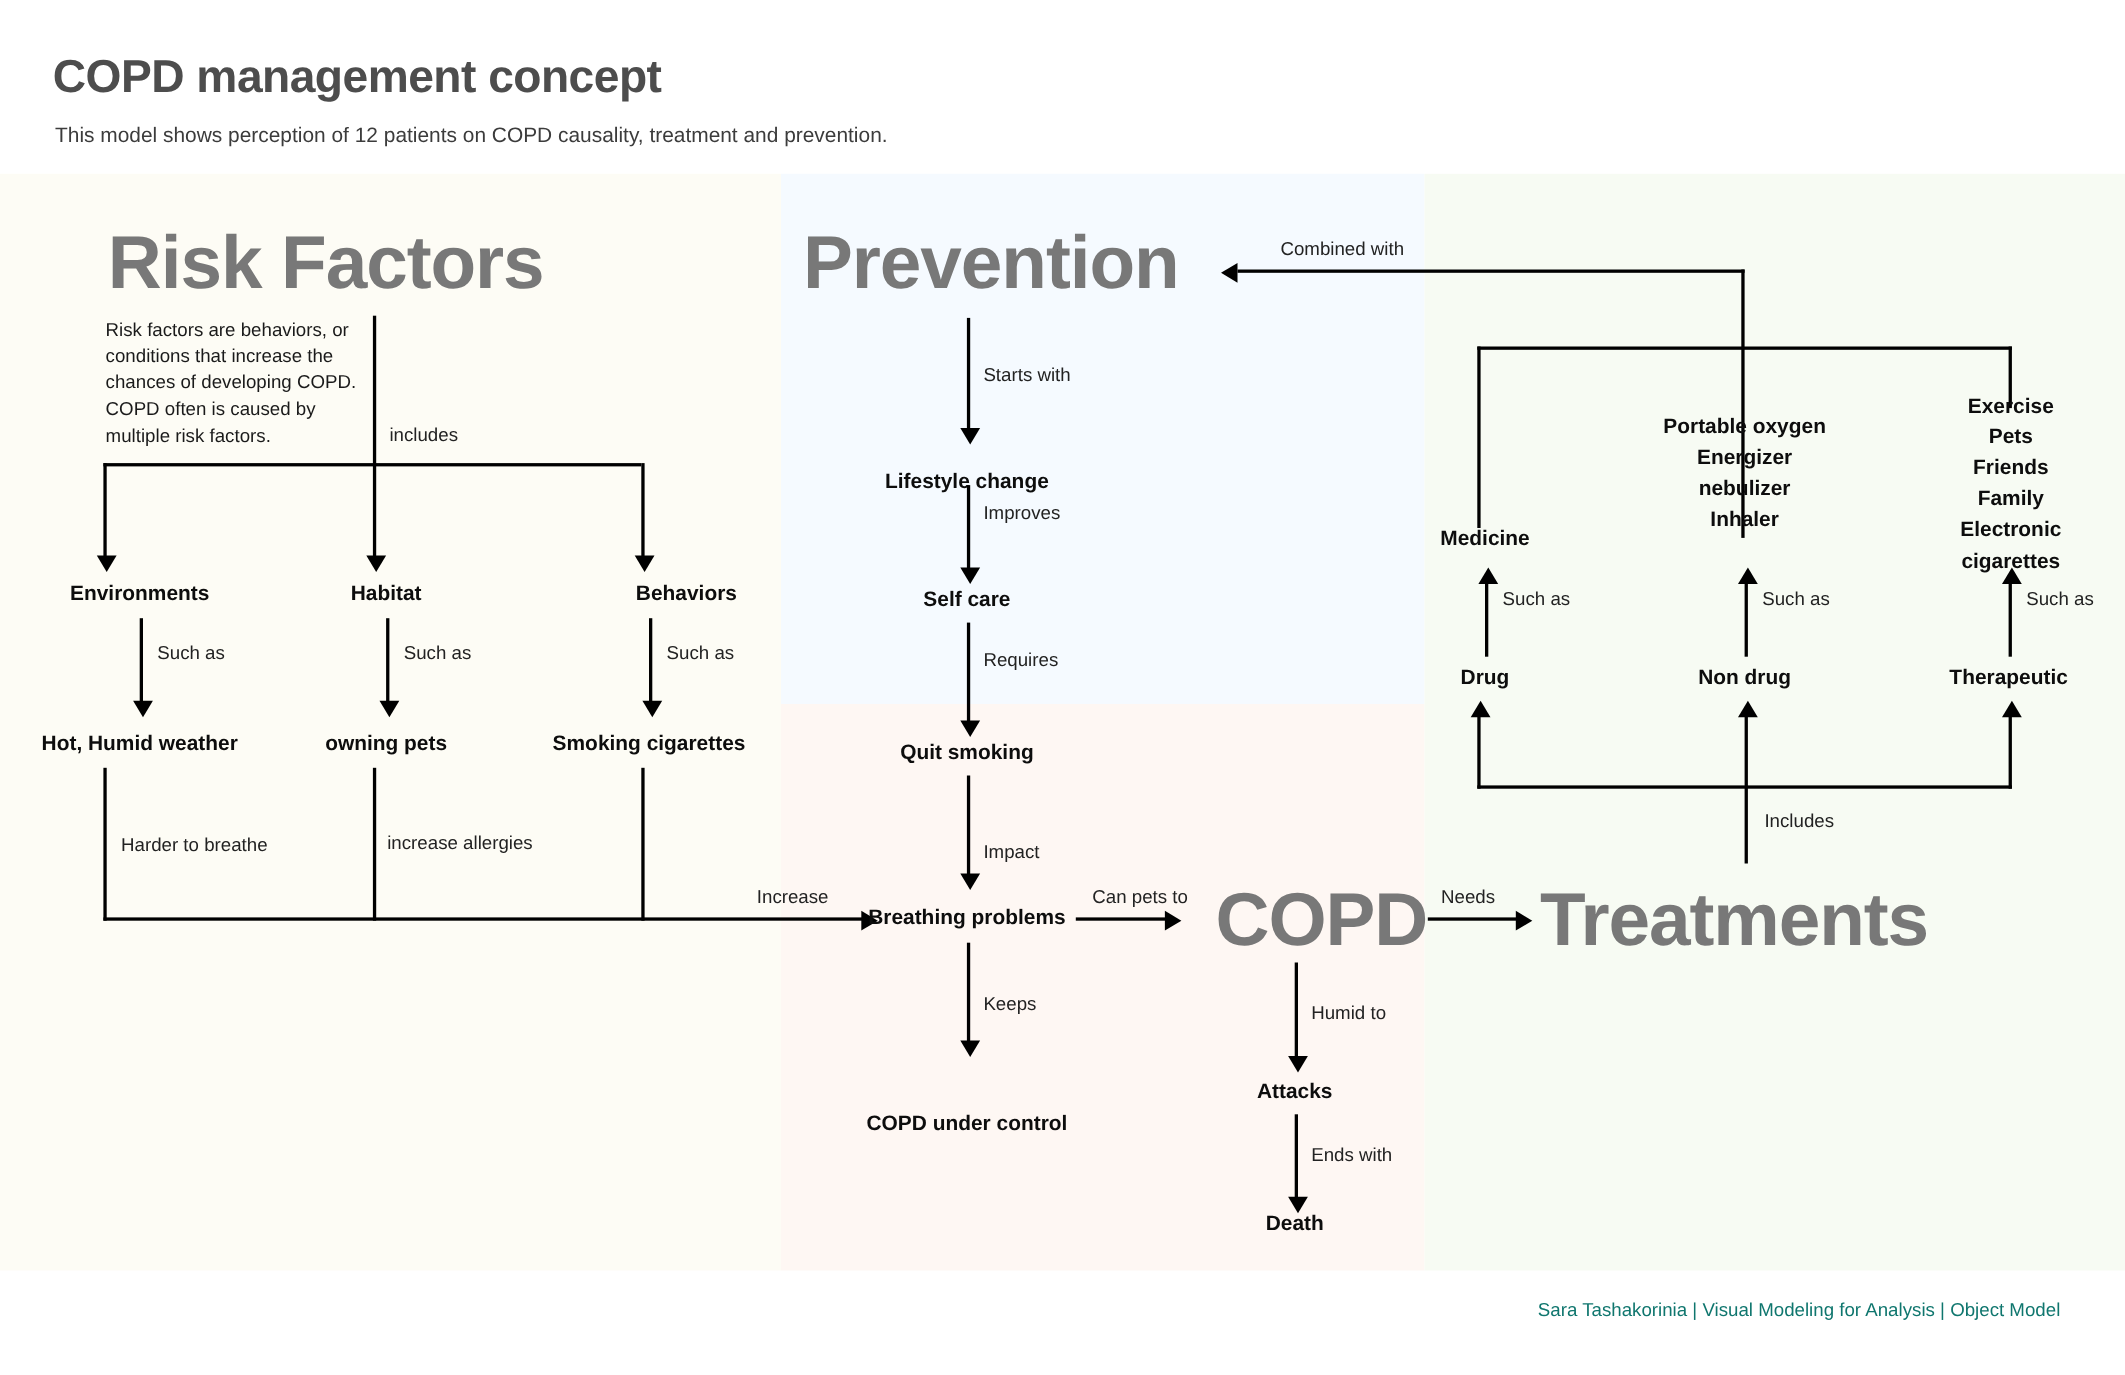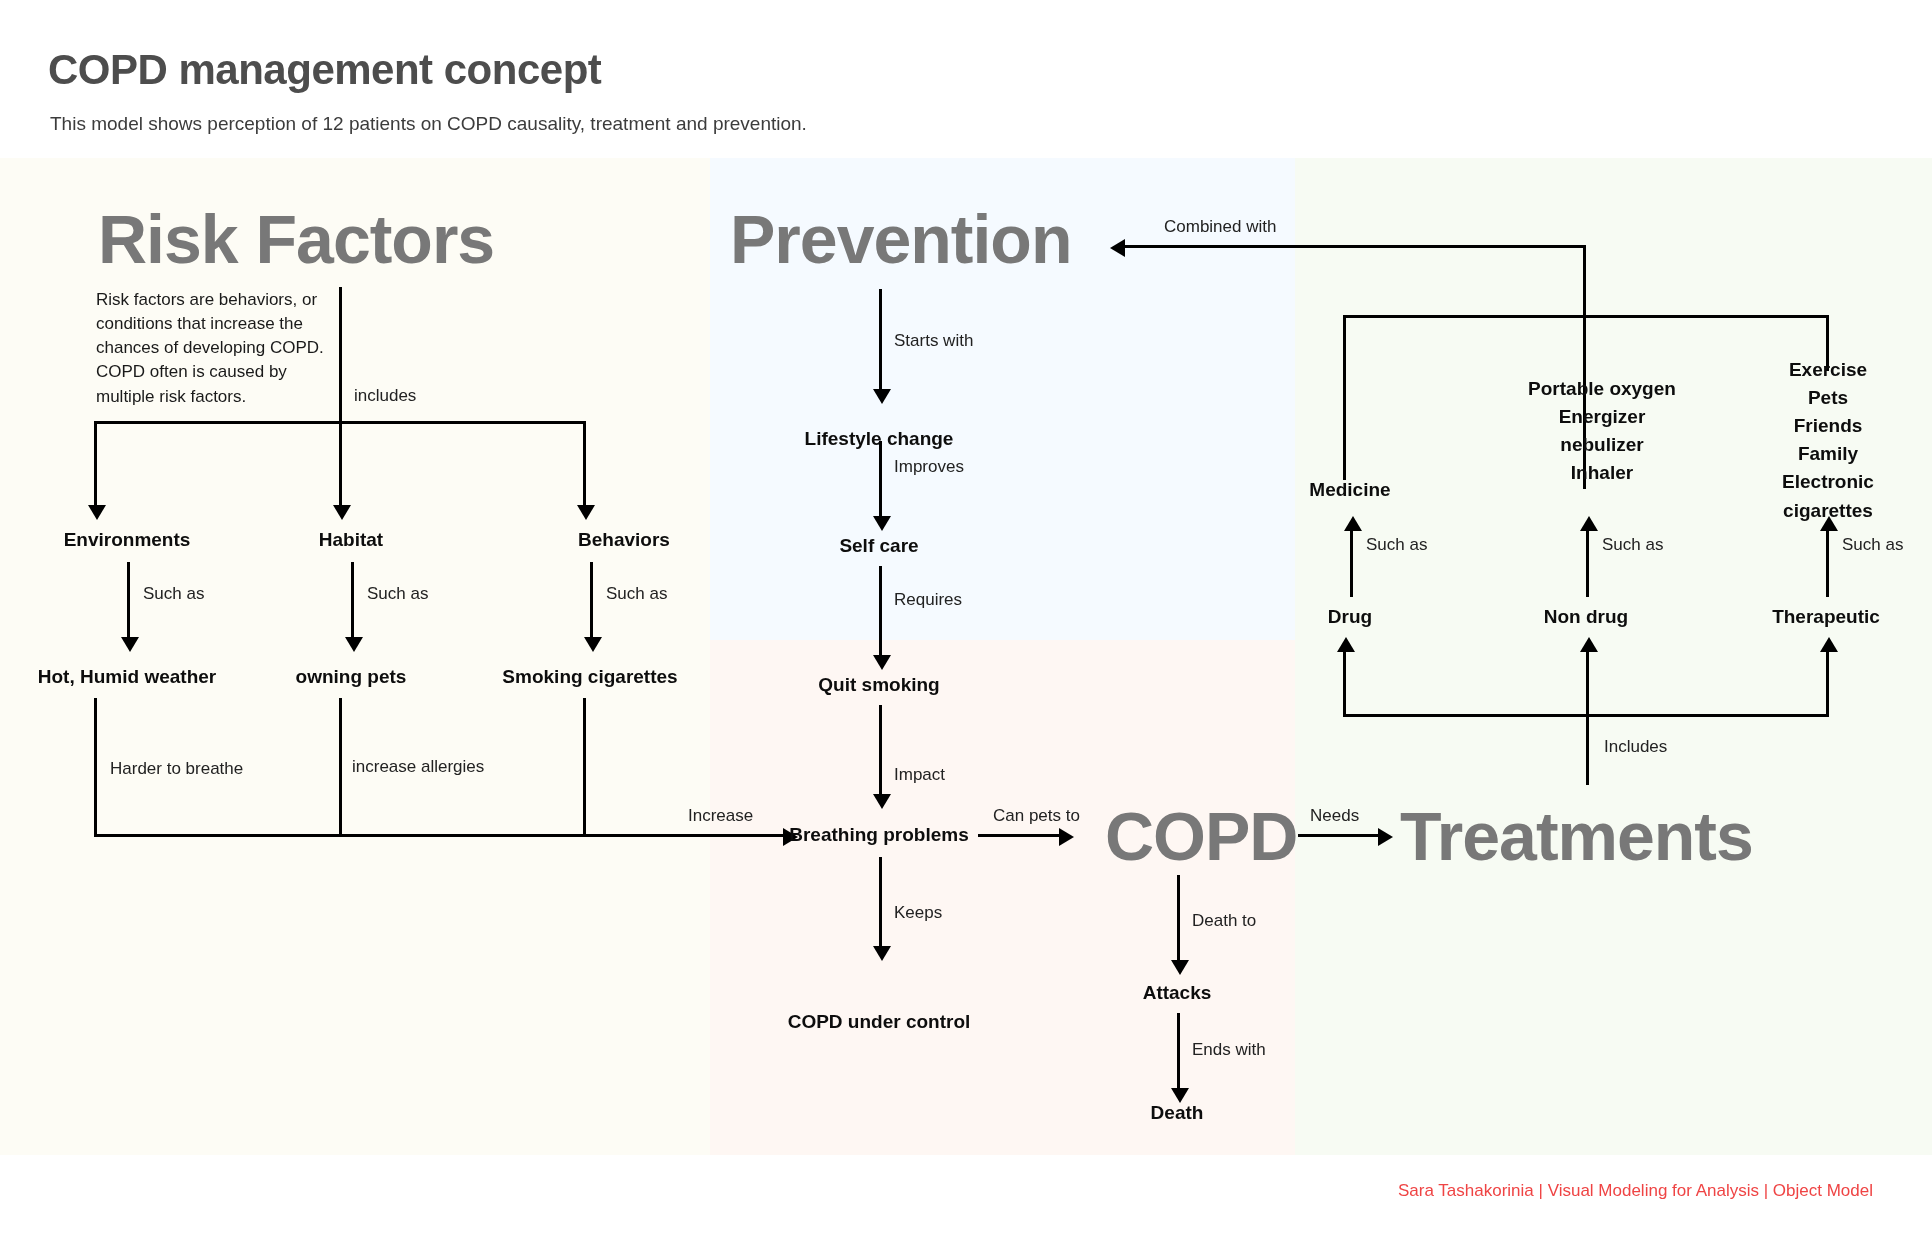--- a/index.html
+++ b/index.html
@@ -24,21 +24,21 @@
     position:absolute;left:48px;top:46px;
     font-size:42px;font-weight:bold;color:#4d4d4d;
     letter-spacing:-0.5px;white-space:nowrap;
   }
   #page-subtitle{
     position:absolute;left:50px;top:113px;
     font-size:19px;color:#3c3c3c;white-space:nowrap;
   }
   #footer-credit{
     position:absolute;left:1398px;top:1181px;
-    font-size:17px;color:#ef4444;white-space:nowrap;
+    font-size:17px;color:#0f766e;white-space:nowrap;
   }
 
   
   .bigtitle{
     position:absolute;font-size:68px;font-weight:bold;color:#787878;
     white-space:nowrap;letter-spacing:-1px;
   }
   #title-risk      {left:98px;  top:200px;}
   #title-prevent   {left:730px; top:200px;}
   #title-copd      {left:1105px;top:797px;}
@@ -163,40 +163,40 @@
   <div class="ln hl" style="left:978px;top:834px;width:84px;"></div>
   <div class="arrow arr-right" style="left:1059px;top:828px;"></div>
   <div class="elabel" style="left:993px;top:806px;">Can pets to</div>
 
   <div class="ln hl" style="left:1298px;top:834px;width:83px;"></div>
   <div class="arrow arr-right" style="left:1378px;top:828px;"></div>
   <div class="elabel" style="left:1310px;top:806px;">Needs</div>
 
   <div class="ln vl" style="left:1177px;top:875px;height:88px;"></div>
   <div class="arrow arr-down" style="left:1171px;top:960px;"></div>
-  <div class="elabel" style="left:1192px;top:911px;">Death to</div>
+  <div class="elabel" style="left:1192px;top:911px;">Humid to</div>
   <div class="node" style="left:1177px;top:983px;">Attacks</div>
 
   <div class="ln vl" style="left:1177px;top:1013px;height:78px;"></div>
   <div class="arrow arr-down" style="left:1171px;top:1088px;"></div>
   <div class="elabel" style="left:1192px;top:1040px;">Ends with</div>
   <div class="node" style="left:1177px;top:1103px;">Death</div>
 
   <div class="ln hl" style="left:1125px;top:245px;width:461px;"></div>
   <div class="arrow arr-left" style="left:1110px;top:239px;"></div>
   <div class="elabel" style="left:1164px;top:217px;">Combined with</div>
 
   <div class="ln vl" style="left:1583px;top:245px;height:244px;"></div>
 
   <div class="ln hl" style="left:1343px;top:315px;width:486px;"></div>
   <div class="ln vl" style="left:1343px;top:315px;height:165px;"></div>
   <div class="ln vl" style="left:1826px;top:315px;height:56px;"></div>
 
   <div class="node" style="left:1350px;top:480px;">Medicine</div>
-  <div class="node multi" style="left:1586px;top:375px;white-space:pre;margin-left:16px;">Portable oxygen
+  <div class="node multi" style="left:1586px;top:375px;white-space:pre;">Portable oxygen
 Energizer
 nebulizer
 Inhaler</div>
   <div class="node multi" style="left:1828px;top:356px;white-space:pre;">Exercise
 Pets
 Friends
 Family
 Electronic
 cigarettes</div>
 

